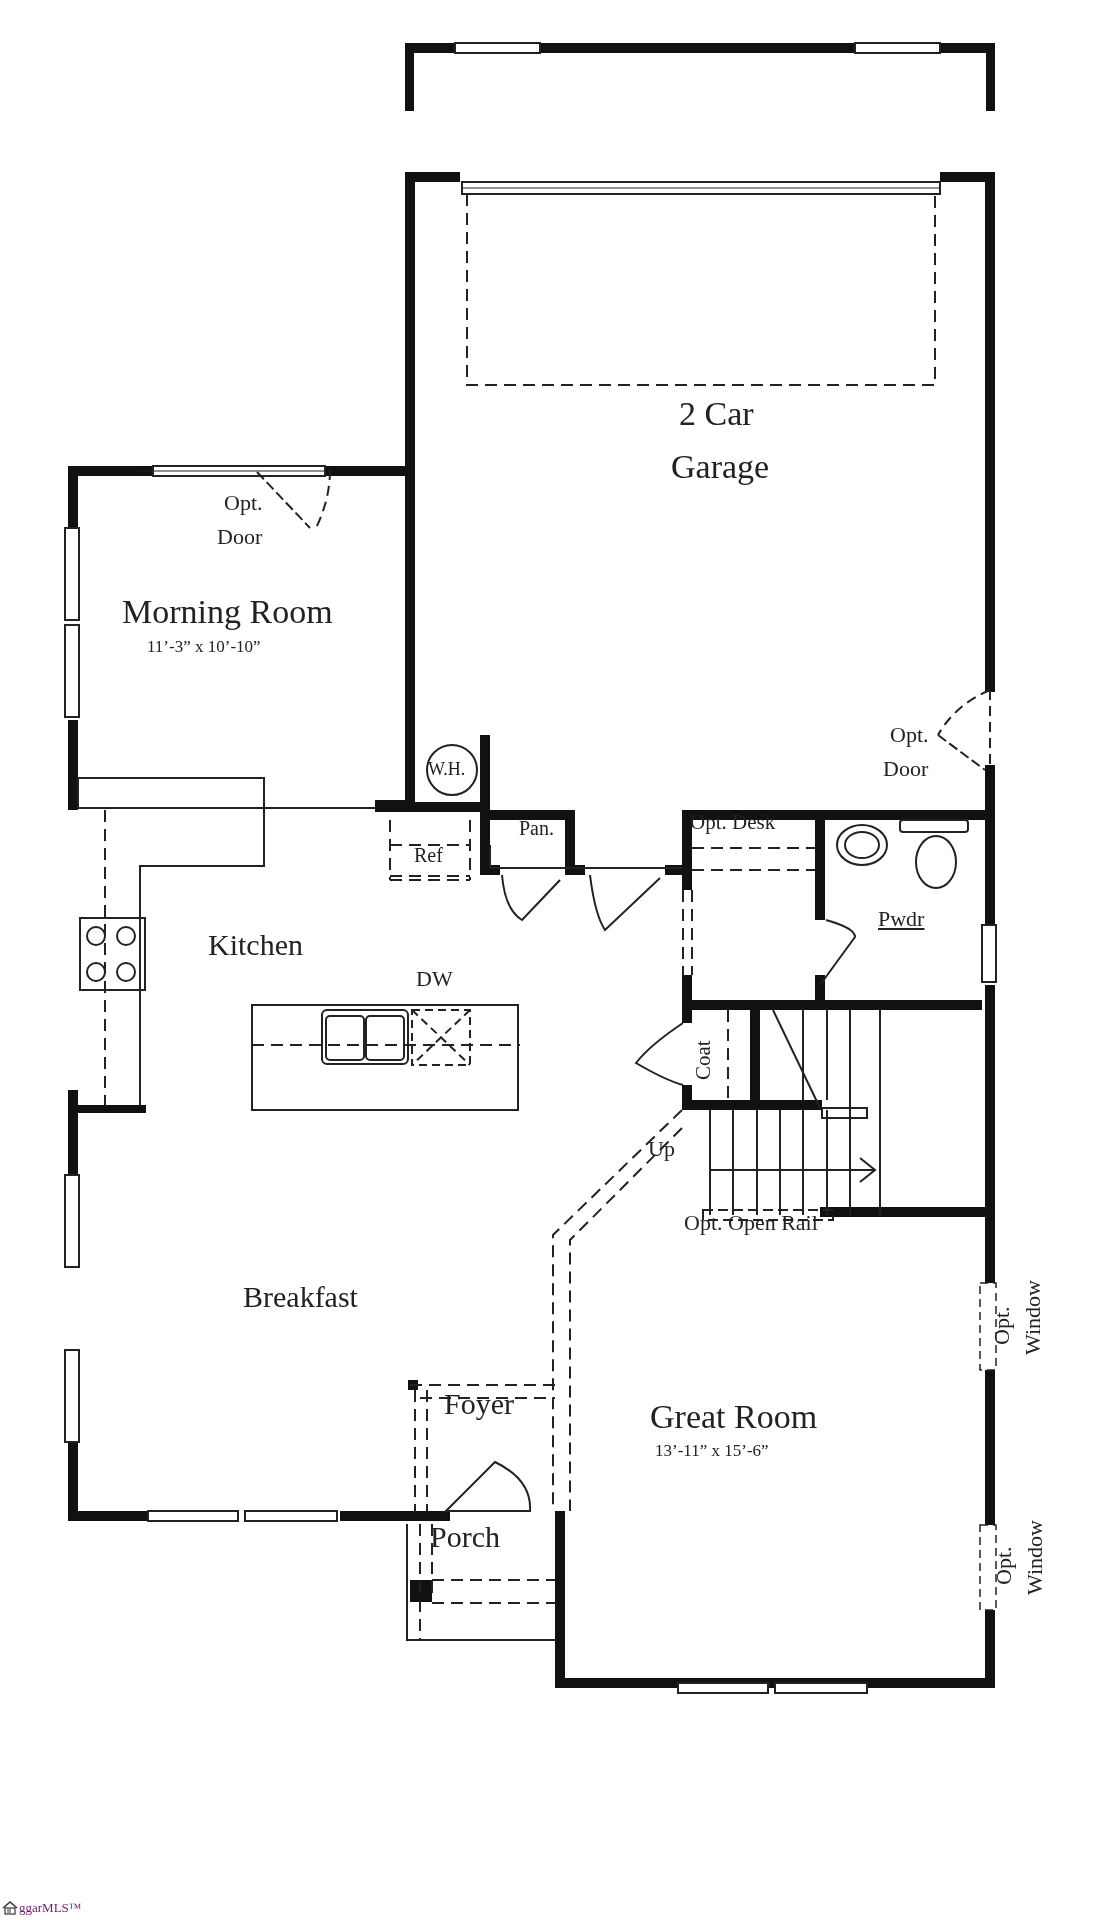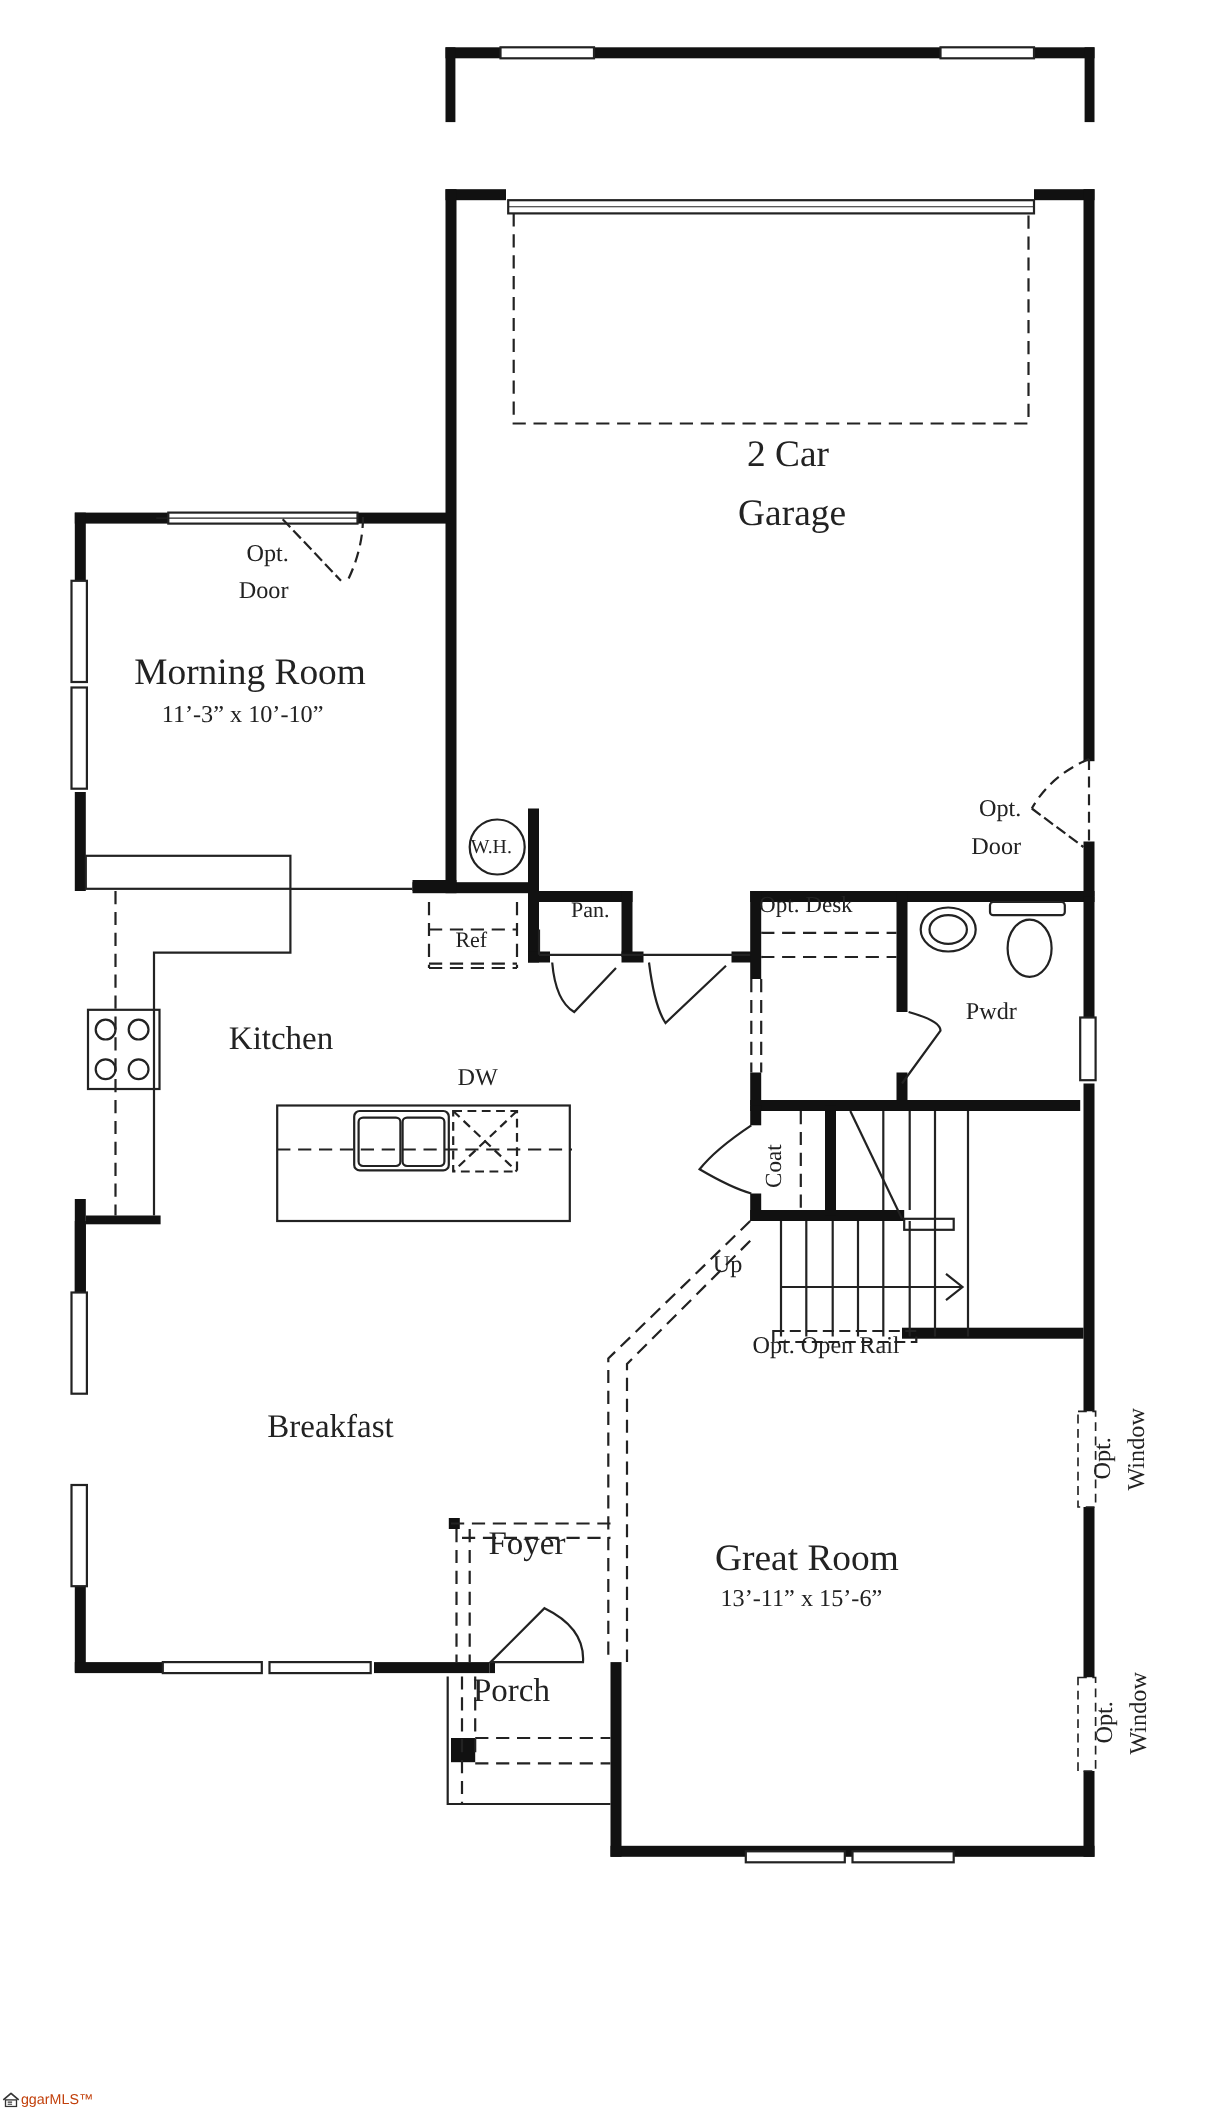--- a/index.html
+++ b/index.html
@@ -2,23 +2,23 @@
 <html><head>
 <meta charset="utf-8">
 <style>
   html, body { margin:0; padding:0; background:#ffffff; }
   body { width:1095px; height:1920px; position:relative; overflow:hidden; font-family:"DejaVu Serif", serif; }
   #plan { position:absolute; left:0; top:0; }
   .lbl { position:absolute; color:#222; font-family:"Liberation Serif", serif; white-space:nowrap; line-height:1; }
   .big { font-size:34px; }
   .med { font-size:30px;text-align:right; }
   .sm  { font-size:22px; }
-  .dim { font-size:22px;font-family:Liberation Serif, serif; }
+  .dim { font-size:17px;font-family:Liberation Serif, serif; }
   .vert { transform:rotate(-90deg); transform-origin:left top; }
-  #mls { position:absolute; left:2px; bottom:4px; font-family:Liberation Sans, sans-serif; font-size:13px; color:#c2410c; display:flex; align-items:center; gap:1px; }
+  #mls { position:absolute; left:2px; bottom:4px; font-family:Liberation Serif, serif; font-size:13px; color:#701a75; display:flex; align-items:center; gap:1px; }
 </style>
 </head>
 <body>
 
 <svg id="plan" width="1095" height="1920" viewBox="0 0 1095 1920" xmlns="http://www.w3.org/2000/svg">
   <g fill="#111" stroke="none">
 
     <rect x="405" y="43" width="590" height="10"></rect>
     <rect x="405" y="43" width="9" height="68"></rect>
     <rect x="986" y="43" width="9" height="68"></rect>
@@ -193,21 +193,21 @@
 <div class="lbl big" style="left:103px; top:595px;margin-left:19px;">Morning Room</div>
 <div class="lbl dim" style="left:147px; top:638px;">11’-3” x 10’-10”</div>
 
 <div class="lbl sm" style="left:890px; top:724px;">Opt.</div>
 <div class="lbl sm" style="left:883px; top:758px;">Door</div>
 
 <div class="lbl" style="left:428px; top:760px; font-size:18px;">W.H.</div>
 <div class="lbl" style="left:414px; top:845px; font-size:20px;">Ref</div>
 <div class="lbl" style="left:497px; top:818px; font-size:20px;margin-left:22px;">Pan.</div>
 <div class="lbl" style="left:690px; top:812px; font-size:21px;">Opt. Desk</div>
-<div class="lbl" style="left:878px; top:908px; font-size:22px;">Pwdr</div>
+<div class="lbl" style="left:878px; top:908px; font-size:22px;text-decoration:underline;">Pwdr</div>
 
 <div class="lbl med" style="left:208px; top:930px;">Kitchen</div>
 <div class="lbl" style="left:416px; top:968px; font-size:22px;">DW</div>
 
 <div class="lbl vert" style="left:693px; top:1080px; font-size:21px;">Coat</div>
 <div class="lbl" style="left:648px; top:1138px; font-size:22px;">Up</div>
 <div class="lbl" style="left:684px; top:1212px; font-size:22px;">Opt. Open Rail</div>
 
 <div class="lbl med" style="left:243px; top:1282px;">Breakfast</div>
 

